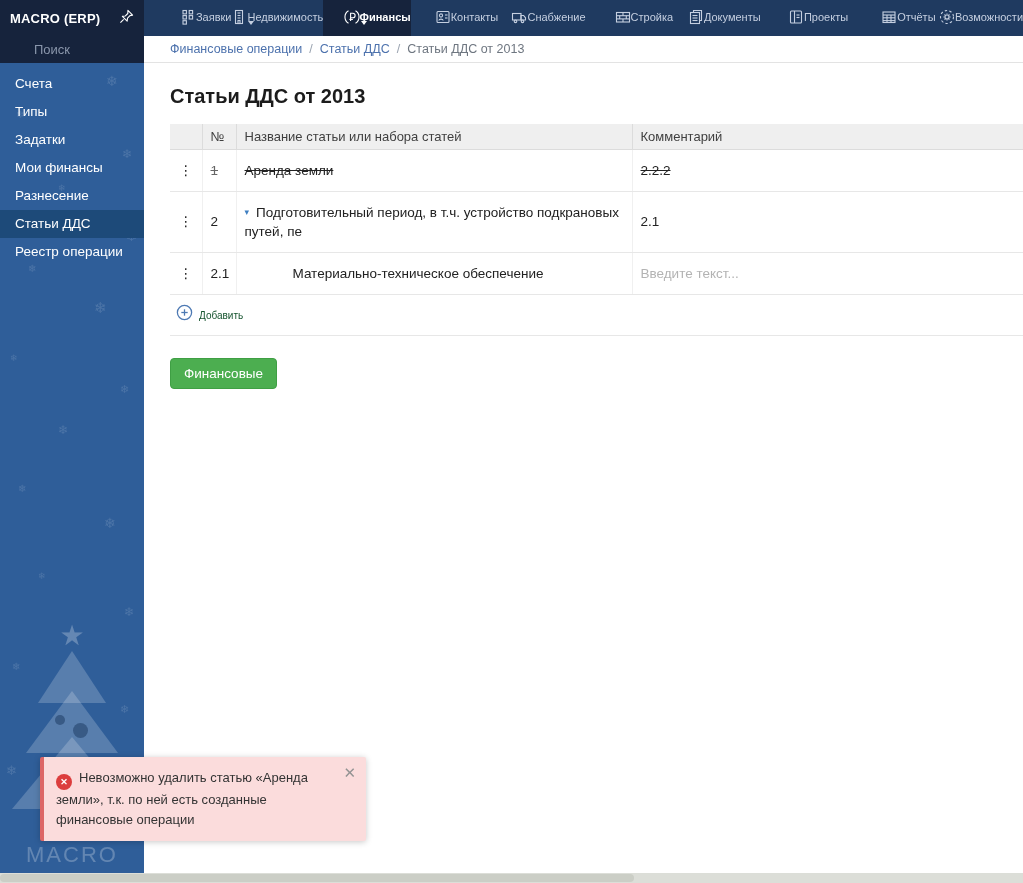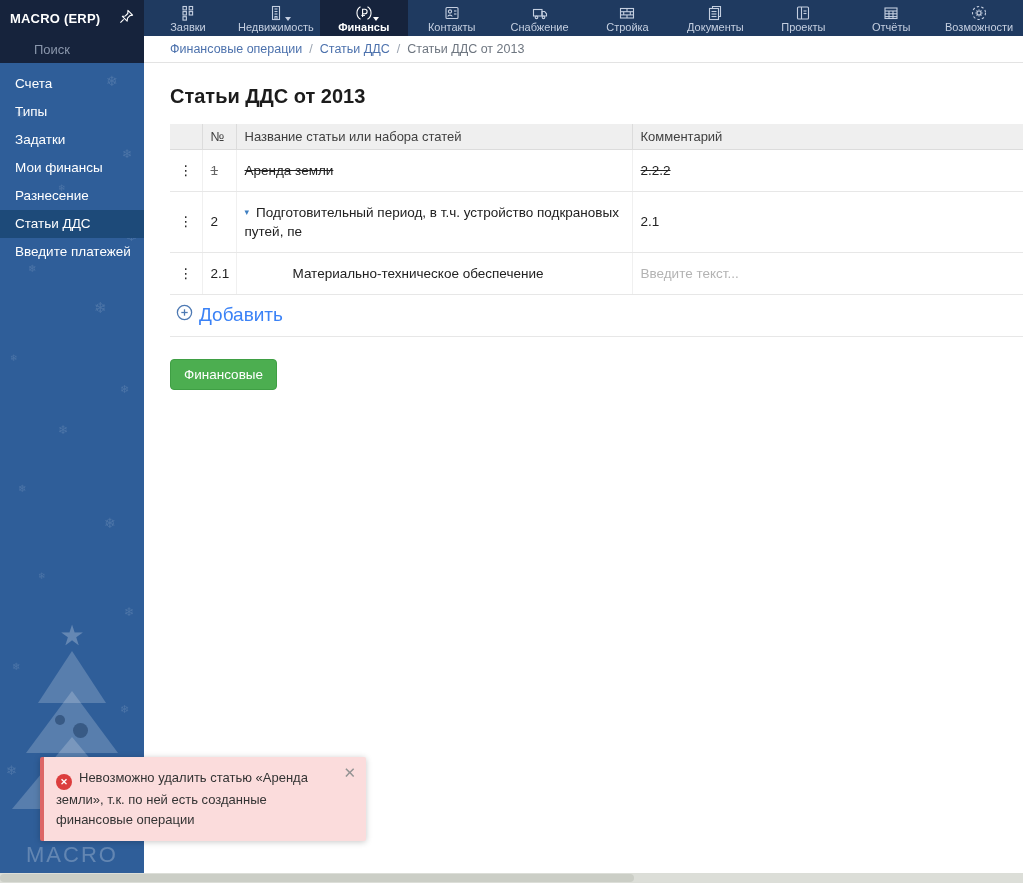--- a/index.html
+++ b/index.html
@@ -3,21 +3,21 @@
 <meta charset="utf-8">
 <style>
   html,body{margin:0;padding:0;width:1023px;height:883px;overflow:hidden;
     font-family:"Liberation Sans",sans-serif;background:#fff;position:relative}
   
   .topbar{position:absolute;top:0;left:0;right:0;height:36px;display:flex;z-index:5}
   .logo-block{width:144px;min-width:144px;background:#16233c;display:flex;align-items:center;
     justify-content:space-between;padding:0 10px;box-sizing:border-box}
   .logo{color:#fff;font-size:13px;font-weight:bold;letter-spacing:.2px}
   .tabs{flex:1;background:#1f3a60;display:flex}
-  .tab{flex:1;display:flex;flex-direction:column;align-items:center;justify-content:flex-end;
+  .tab{flex:1;display:flex;flex-direction:row;align-items:center;justify-content:flex-end;
     padding-bottom:3px;color:#c5cfe0;font-size:11px;cursor:pointer;white-space:nowrap}
   .tab.selected{background:#16233c;color:#fff;font-weight:bold}
   .icn{position:relative;height:17px;display:flex;align-items:center}
   svg.ticon{width:16px;height:16px;stroke:currentColor;fill:none;stroke-width:1.1}
   .caret-dn{position:absolute;right:-7px;bottom:0;width:0;height:0;
     border-left:3.5px solid transparent;border-right:3.5px solid transparent;
     border-top:4px solid currentColor}
   
   .subbar{position:absolute;top:36px;left:0;right:0;height:27px;display:flex;z-index:5}
   .search-block{width:144px;min-width:144px;background:#16233c;display:flex;align-items:center;
@@ -59,21 +59,21 @@
     border-right:1px solid #f0f0f0;vertical-align:middle;box-sizing:border-box;line-height:19px}
   .tbl td:last-child{border-right:none}
   .kebab{color:#444;font-size:15px;text-align:center;cursor:pointer;padding:11px 0}
   .numcol{color:#9aa0a6}
   .struck{text-decoration:line-through}
   .struck-num{color:#666;text-decoration:line-through}
   .rowcaret{color:#3e7fc1;font-size:9px;margin-right:7px;vertical-align:2px;cursor:pointer}
   .indent{padding-left:56px !important}
   .placeholder{color:#b3b3b3}
   .addrow{border-bottom:1px solid #e7e7e7;padding:9px 0 10px 6px}
-  .addlink{display:inline-flex;align-items:flex-start;gap:6px;color:#3b82f6;font-size:19px;cursor:pointer}
+  .addlink{display:inline-flex;align-items:flex-end;gap:6px;color:#14532d;font-size:10px;cursor:pointer}
   .savebtn{margin-top:22px;background:#4cae50;color:#fff;border:1px solid #3f9f44;
     border-radius:4px;font-size:13.5px;padding:7px 13px;cursor:pointer;font-family:"Liberation Sans",sans-serif}
   
   .toast{position:absolute;left:40px;top:757px;width:326px;box-sizing:border-box;background:#fbdcdc;
     border-left:4px solid #dd6666;border-radius:2px;box-shadow:0 1px 6px rgba(0,0,0,.22);
     padding:11px 26px 11px 12px;font-size:13px;line-height:20px;color:#333;z-index:30}
   .erricon{display:inline-flex;width:16px;height:16px;border-radius:50%;background:#dc3d3d;
     color:#fff;font-size:9px;font-weight:bold;align-items:center;justify-content:center;
     margin-right:7px;vertical-align:-3px}
   .toast-close{position:absolute;top:8px;right:10px;color:#939393;font-size:15px;cursor:pointer;line-height:1}
@@ -243,21 +243,21 @@
 </div>
 
 <div class="sidebar">
   <div class="menu">
     <div class="mitem">Счета</div>
     <div class="mitem">Типы</div>
     <div class="mitem">Задатки</div>
     <div class="mitem">Мои финансы</div>
     <div class="mitem">Разнесение</div>
     <div class="mitem active">Статьи ДДС</div>
-    <div class="mitem">Введите платежей</div>
+    <div class="mitem">Реестр операции</div>
   </div>
 
   <span class="sf" style="left:106px;top:10px;font-size:14px">❄</span>
   <span class="sf" style="left:16px;top:46px;font-size:10px">❄</span>
   <span class="sf" style="left:122px;top:84px;font-size:12px">❄</span>
   <span class="sf" style="left:58px;top:120px;font-size:9px">❄</span>
   <span class="sf" style="left:126px;top:166px;font-size:13px">❄</span>
   <span class="sf" style="left:28px;top:200px;font-size:10px">❄</span>
   <span class="sf" style="left:94px;top:236px;font-size:15px">❄</span>
   <span class="sf" style="left:10px;top:290px;font-size:9px">❄</span>

